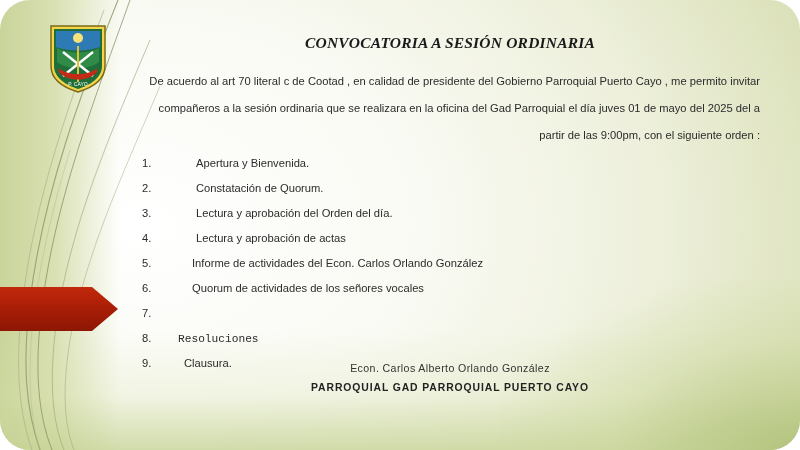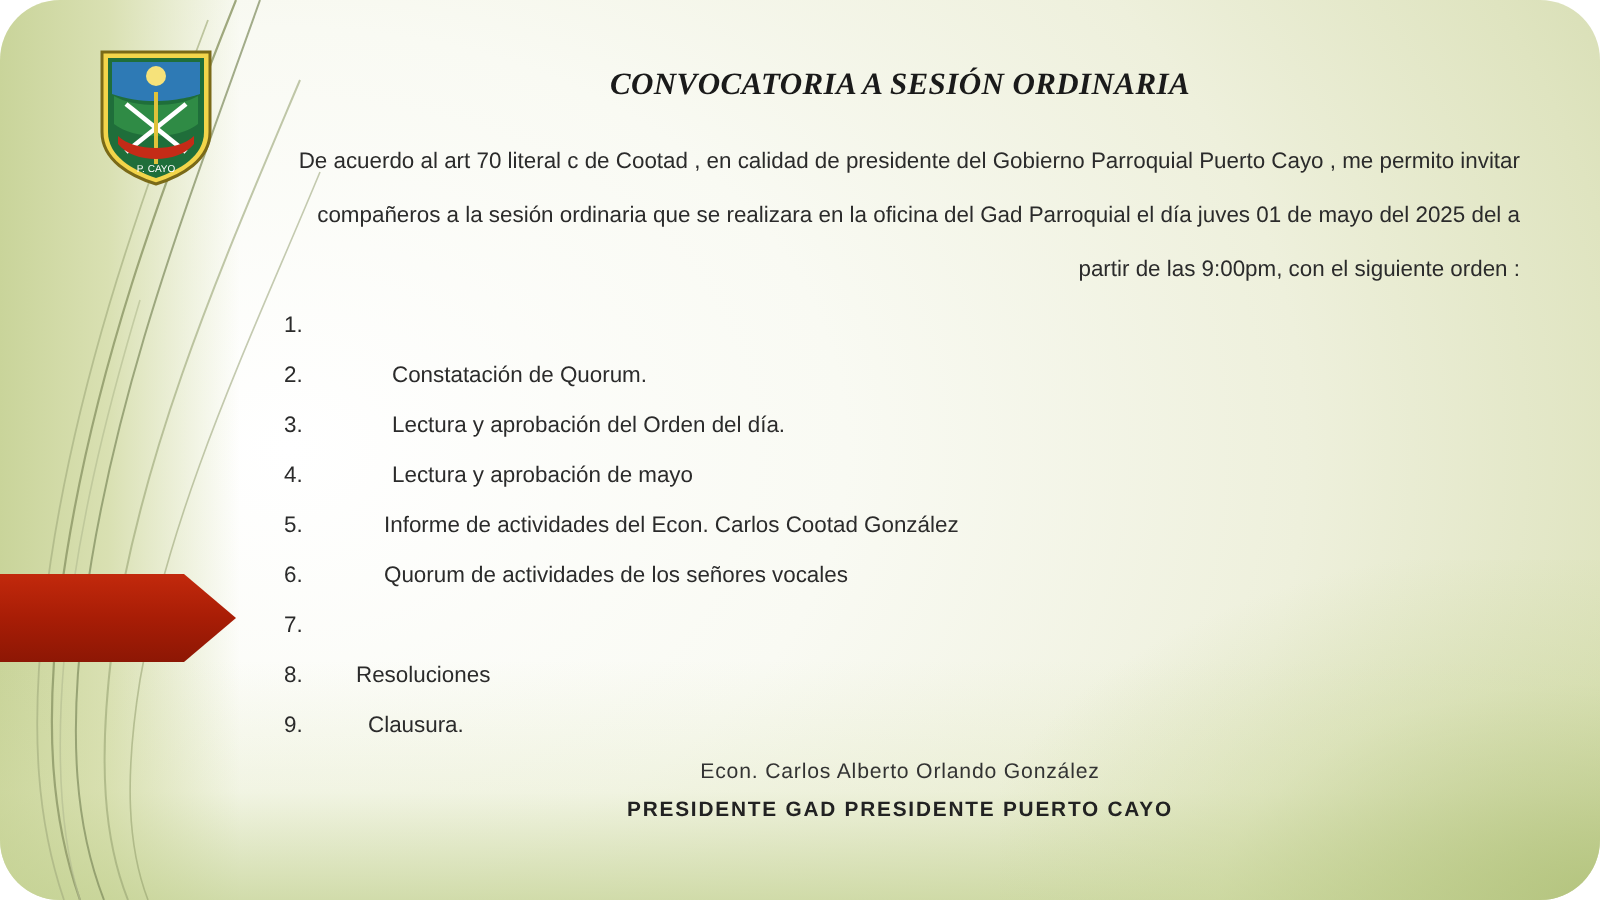--- a/index.html
+++ b/index.html
@@ -107,29 +107,28 @@
     flex: 0 0 30px;
     text-align: left;
   }
   .agenda-text {
     flex: 1 1 auto;
   }
   
   .agenda-row.ind-a .agenda-text { padding-left: 24px; }
   .agenda-row.ind-b .agenda-text { padding-left: 20px; }
   .agenda-row.ind-c .agenda-text { padding-left: 12px; }
-  .agenda-row.ind-d .agenda-text { padding-left: 6px; }
+  .agenda-row.ind-d .agenda-text { padding-left: 6px; font-family: Liberation Mono, monospace; }
 
   .signature {
     position: absolute;
     left: 140px;
     top: 362px;
     width: 620px;
     text-align: center;
-    margin-top: 18px;
   }
   .sig-name {
     font-family: "Liberation Sans", sans-serif;
     font-size: 10.6px;
     color: #333333;
     letter-spacing: 0.4px;
   }
   .sig-role {
     margin-top: 8px;
     font-family: "Liberation Sans", sans-serif;
@@ -181,52 +180,53 @@
     <text x="31" y="64" font-size="5" fill="#ffffff" text-anchor="middle" font-family="Liberation Sans, sans-serif">P. CAYO</text>
   </svg>
 
   <div class="title">CONVOCATORIA A SESIÓN ORDINARIA</div>
 
   <div class="body-text">De acuerdo al art 70 literal c de Cootad , en calidad de presidente del Gobierno Parroquial Puerto Cayo , me permito invitar  compañeros a la sesión ordinaria que se realizara en la oficina del Gad Parroquial el día juves 01 de mayo del 2025 del a partir de las 9:00pm, con el siguiente orden :</div>
 
   <div class="agenda">
     <div class="agenda-row ind-a">
       <span class="agenda-num">1.</span>
+      <span class="agenda-text">Apertura y Bienvenida.</span>
     </div>
     <div class="agenda-row ind-a">
       <span class="agenda-num">2.</span>
       <span class="agenda-text">Constatación de Quorum.</span>
     </div>
     <div class="agenda-row ind-a">
       <span class="agenda-num">3.</span>
       <span class="agenda-text">Lectura y aprobación del Orden del día.</span>
     </div>
     <div class="agenda-row ind-a">
       <span class="agenda-num">4.</span>
-      <span class="agenda-text">Lectura y aprobación de mayo</span>
+      <span class="agenda-text">Lectura y aprobación de actas</span>
     </div>
     <div class="agenda-row ind-b">
       <span class="agenda-num">5.</span>
-      <span class="agenda-text">Informe  de actividades del Econ. Carlos Cootad González</span>
+      <span class="agenda-text">Informe  de actividades del Econ. Carlos Orlando González</span>
     </div>
     <div class="agenda-row ind-b">
       <span class="agenda-num">6.</span>
       <span class="agenda-text">Quorum de  actividades de los señores vocales</span>
     </div>
     <div class="agenda-row ind-b">
       <span class="agenda-num">7.</span>
     </div>
     <div class="agenda-row ind-d">
       <span class="agenda-num">8.</span>
       <span class="agenda-text">Resoluciones</span>
     </div>
     <div class="agenda-row ind-c">
       <span class="agenda-num">9.</span>
       <span class="agenda-text">Clausura.</span>
     </div>
   </div>
 
   <div class="signature">
     <div class="sig-name">Econ.  Carlos Alberto Orlando González</div>
-    <div class="sig-role">PRESIDENTE GAD PRESIDENTE PUERTO CAYO</div>
+    <div class="sig-role">PARROQUIAL GAD PARROQUIAL PUERTO CAYO</div>
   </div>
 
 </div>
 
 </body></html>

